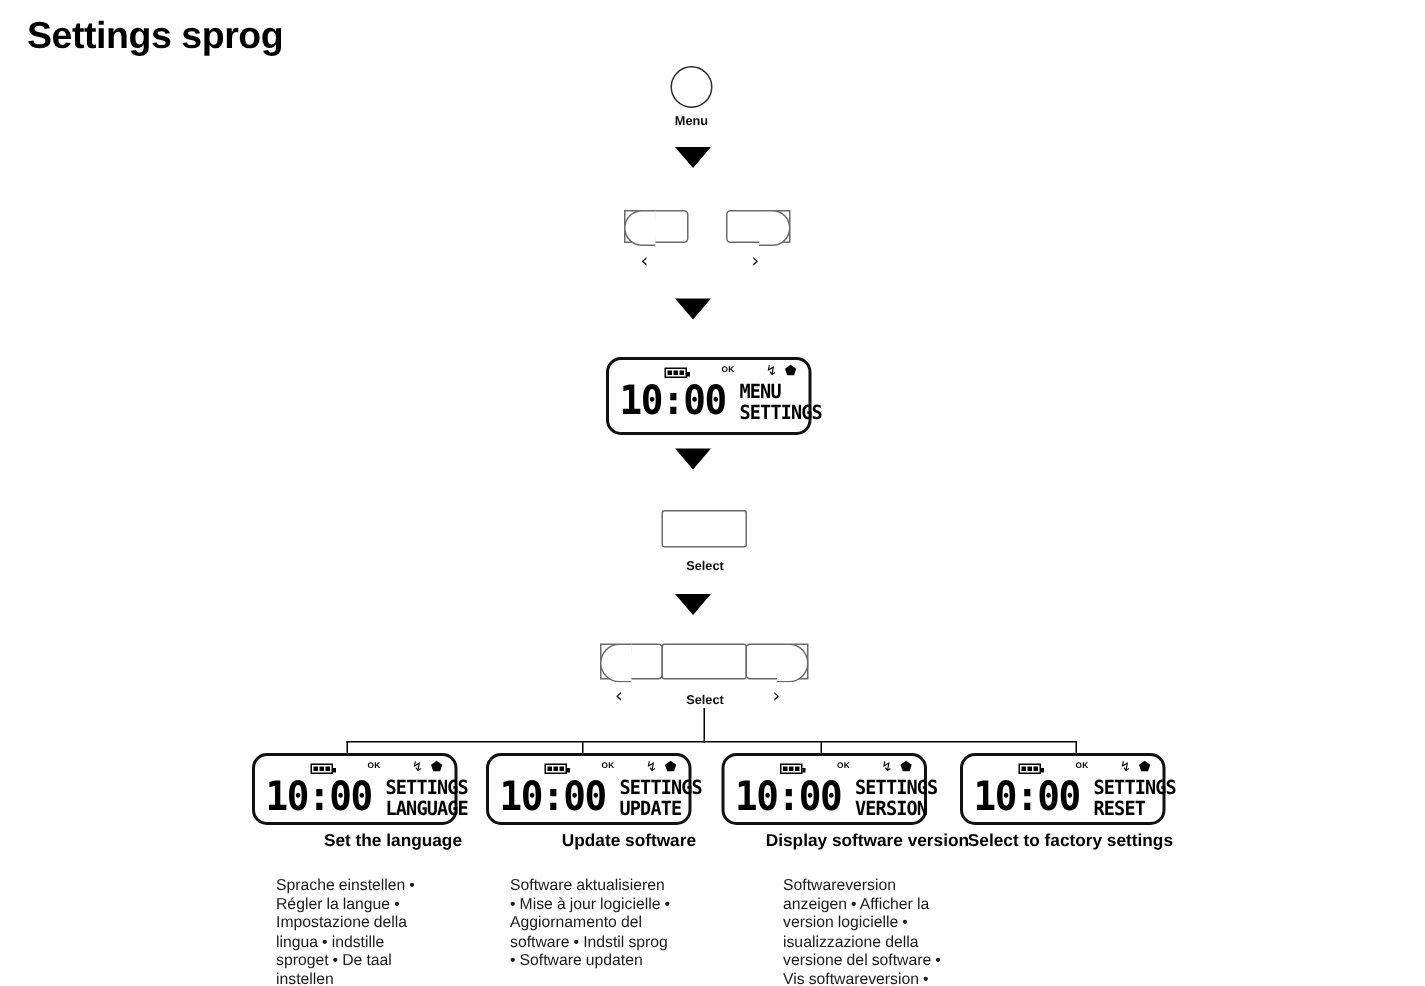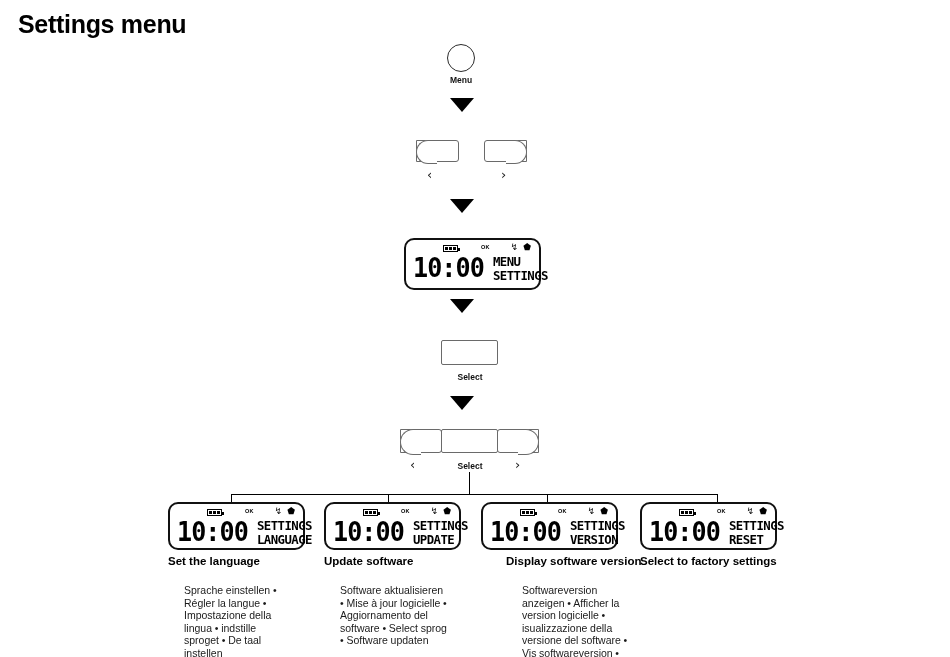--- a/index.html
+++ b/index.html
@@ -172,33 +172,34 @@
   .hline { position: absolute; height: 1.4px; background: #000; }
 
   
   .caption { position: absolute; width: 140px; }
   .caption h3 {
     margin: 0 0 1px 0;
     font-size: 11.5px;
     font-weight: bold;
     line-height: 14px;
     color: #000;
+    text-align: right;
   }
   .caption p {
     margin: 16px;
     font-size: 10.5px;
     line-height: 12.6px;
     color: #1a1a1a;
     word-spacing: -0.2px;
   }
 </style>
 </head>
 <body>
 
-<div class="page-title">Settings menu</div>
+<div class="page-title">Settings sprog</div>
 
 <div class="menu-circle"></div>
 <div class="btn-caption" style="left:435px; top:75px; width:52px;">Menu</div>
 
 <div class="tri-down" style="left:450px; top:98px;"></div>
 
 <div class="hw-btn round-left" style="left:416px; top:140px; width:43px; height:22px;"></div>
 <div class="hw-btn round-right" style="left:484px; top:140px; width:43px; height:22px;"></div>
 <div class="chev" style="left:427px; top:168px;">‹</div>
 <div class="chev" style="left:501px; top:168px;">›</div>
@@ -284,21 +285,21 @@
   <div class="lcd-main">
     <div class="lcd-time">10:00</div>
     <div class="lcd-lines">
       <span>SETTINGS</span>
       <span>UPDATE</span>
     </div>
   </div>
 </div>
 <div class="caption" style="left:324px; top:554px;">
   <h3>Update software</h3>
-  <p>Software aktualisieren • Mise à jour logicielle • Aggiornamento del software • Select sprog • Software updaten</p>
+  <p>Software aktualisieren • Mise à jour logicielle • Aggiornamento del software • Indstil sprog • Software updaten</p>
 </div>
 
 <div class="lcd" style="left:481px; top:502px; width:137px; height:48px;">
   <div class="lcd-topbar">
     <div class="batt">
         <i></i>
         <i></i>
         <i></i>
       </div>
     <div class="ok-glyph">OK</div>

